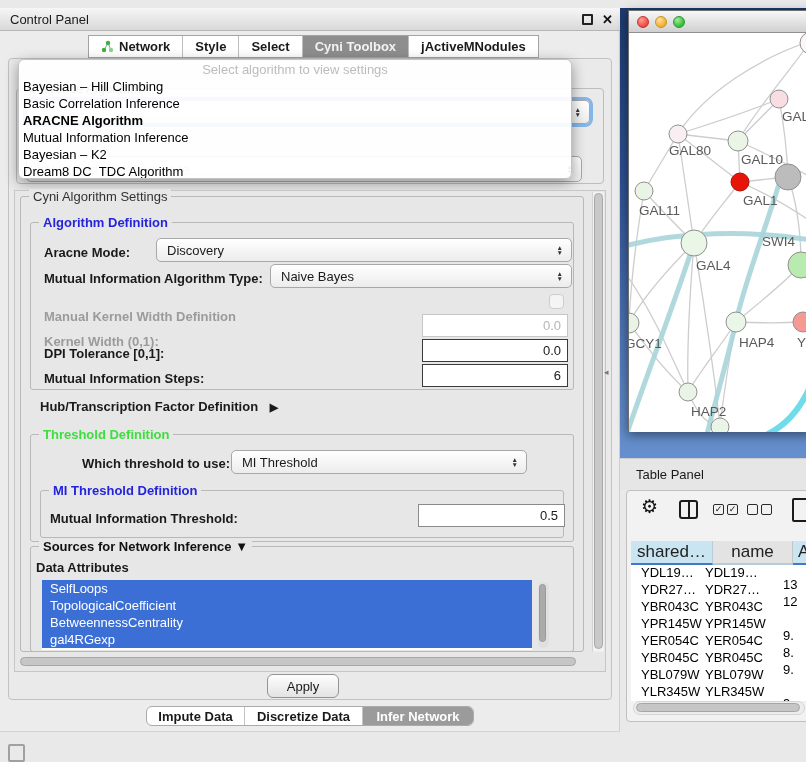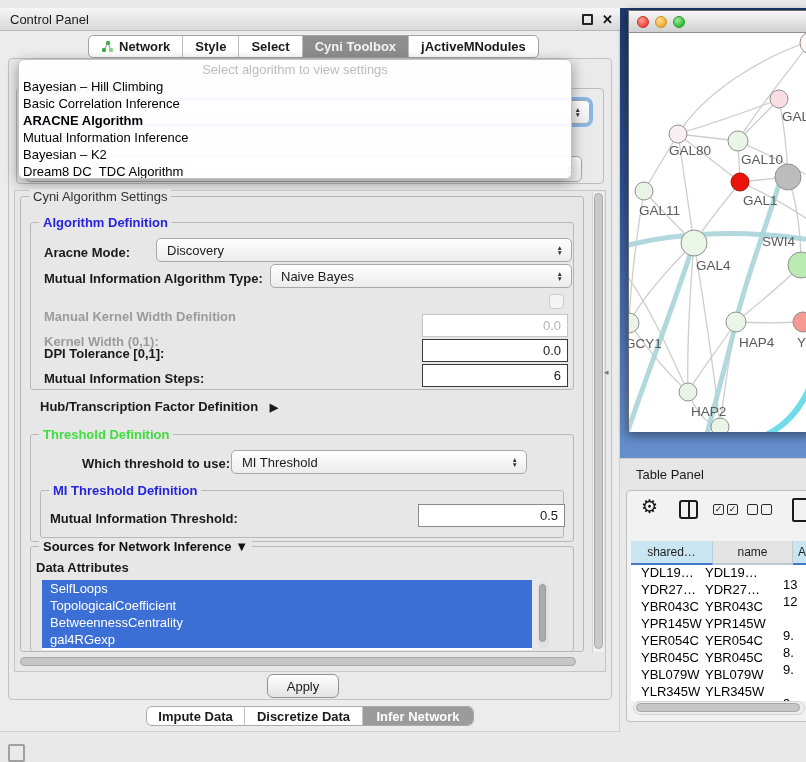--- a/index.html
+++ b/index.html
@@ -14,21 +14,21 @@
   .cp-titlebar { left:0; top:8px; width:620px; height:23px;
     background:linear-gradient(#f6f6f6,#d9d9d9); border-bottom:1px solid #b5b5b5;
     display:flex; align-items:center; padding:0 10px; }
   .cp-title { font-size:13px; color:#1a1a1a; }
   .float-icon { position:absolute; right:27px; top:6px; width:11px; height:11px;
     border:2px solid #222; border-radius:1px; }
   .close-icon { position:absolute; right:7px; top:4px; font-size:13px; font-weight:bold; color:#111; }
 
   
   .tabbar { left:88px; top:35px; height:23px; display:flex; background:#fff;
-    border:1px solid #a3a3a3; border-radius:5px; overflow:hidden; }
+    border:1px solid #a3a3a3; border-radius:0; overflow:hidden; }
   .tab { display:flex; align-items:center; justify-content:center; gap:5px;
     padding:0 12px; font-weight:600; font-size:13px; border-right:1px solid #bdbdbd; cursor:default; }
   .tab:last-child { border-right:none; }
   .tab.sel { background:#8e8e8e; color:#f3f3f3; }
 
   
   .outer-panel { left:8px; top:58px; width:604px; height:642px; background:#eaeaea;
     border:1px solid #c2c2c2; border-radius:4px; }
 
   
@@ -118,21 +118,21 @@
     border:2px solid #1a1a1a; border-radius:3px; }
   .col-icon:after { content:""; position:absolute; left:50%; top:0; bottom:0; width:2px;
     background:#1a1a1a; transform:translateX(-50%); }
   .cb { width:11px; height:11px; border:1.5px solid #2a2a2a; border-radius:2px;
     font-size:9px; line-height:9px; text-align:center; color:#111; }
   .cb-pair { position:absolute; top:13px; display:flex; gap:3px; }
   .doc-icon { position:absolute; left:165px; top:7px; width:18px; height:24px;
     border:2px solid #1a1a1a; border-radius:2px; }
   .t-white { position:absolute; left:4px; top:50px; width:176px; height:160px; background:#fff; }
   .t-head { position:absolute; left:4px; top:50px; height:24px; display:flex; }
-  .th { display:flex; align-items:center; justify-content:center; font-size:12px; color:#222;
+  .th { display:flex; align-items:center; justify-content:center; font-size:17px; color:#222;
     border-right:1px solid #b9cdd8; }
   .th.blue { background:#c9e5f1; border-bottom:2px solid #4179c8; }
   .th.gray { background:#e3e3e3; border-bottom:2px solid #b9cad6; border-right:1px solid #c6c6c6; }
   .t-rows { position:absolute; left:4px; top:74px; width:176px; height:140px; overflow:hidden; }
   .t-row { height:17px; display:flex; align-items:flex-start; font-size:13px; color:#000; }
   .t-row .c1 { width:74px; padding-left:10px; }
   .t-row .c2 { width:78px; }
   .t-row .c3 { flex:1;margin-top:12px; }
   .tp-hscroll { position:absolute; left:6px; top:210px; width:172px; height:14px;
     background:#ededed; border:1px solid #d4d4d4; border-radius:7px; }

